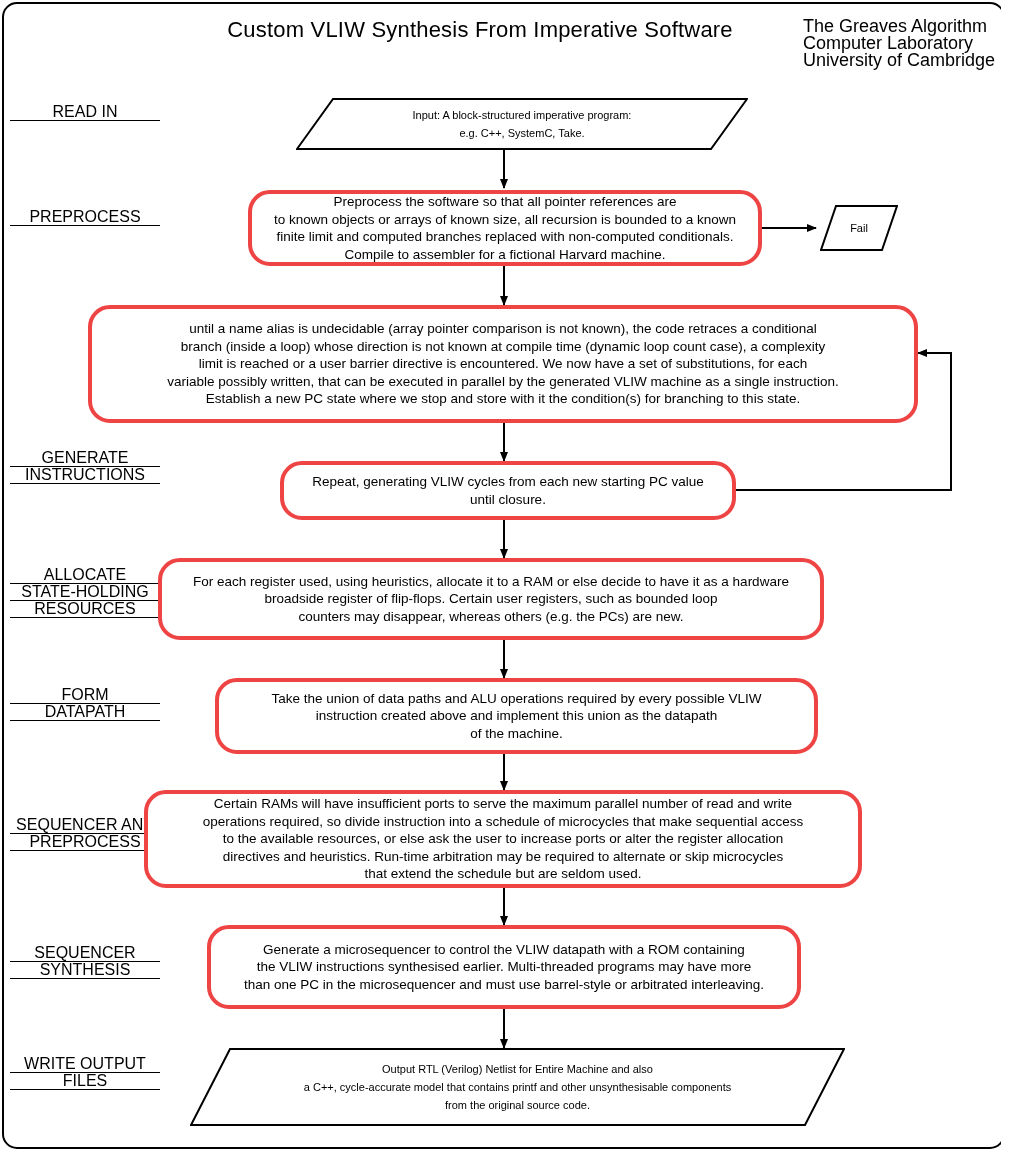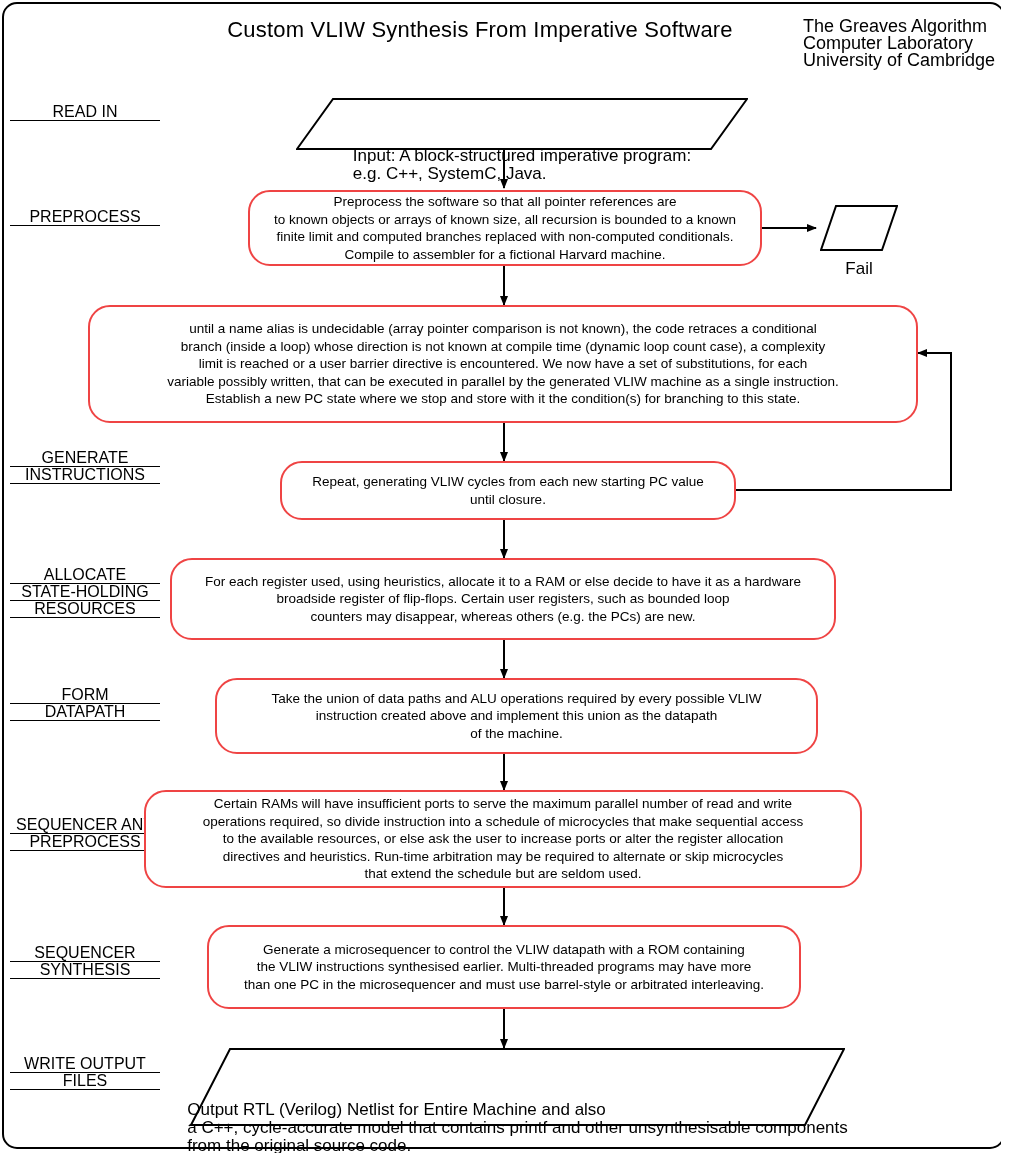--- a/index.html
+++ b/index.html
@@ -71,38 +71,38 @@
     position: absolute;
     box-sizing: border-box;
     display: flex;
     align-items: center;
     justify-content: center;
     text-align: center;
     font-size: 13.5px;
     line-height: 17.5px;
   }
   .rbox {
-    border: 2px solid #ef4444;
+    border: 4px solid #ef4444;
     border-radius: 22px;
     background: #fff;
   }
   .para-wrap {
     position: absolute;
   }
   .para-wrap svg { display: block; }
   .para-text {
     position: absolute;
     left: 0; top: 0;
     width: 100%; height: 100%;
     display: flex;
     align-items: center;
     justify-content: center;
-    font-size: 17px;
+    text-align: center;
+    font-size: 11px;
     line-height: 18px;
-    margin-top: 41px;
   }
   .edges {
     position: absolute;
     left: 0; top: 0;
     width: 1009px;
     height: 1153px;
     pointer-events: none;
   }
   .nowrapline { white-space: nowrap; }
 </style>
@@ -191,21 +191,21 @@
     <span class="ln">FILES</span>
   </div>
 
   <div class="para-wrap" style="left:296px; top:98px; width:452px; height:52px;">
     <svg width="452" height="52" viewBox="0 0 452 52">
       <polygon points="37,1 451,1 415,51 1,51" fill="#fff" stroke="#000" stroke-width="2"></polygon>
     </svg>
     <div class="para-text">
       <div>
         <div class="nowrapline">Input: A block-structured imperative program:</div>
-        <div class="nowrapline">e.g. C++, SystemC, Java.</div>
+        <div class="nowrapline">e.g. C++, SystemC, Take.</div>
       </div>
     </div>
   </div>
 
   <div class="node rbox" style="left:248px; top:190px; width:514px; height:76px;">
     <div>
       <div class="nowrapline">Preprocess the software so that all pointer references are</div>
       <div class="nowrapline">to known objects or arrays of known size, all recursion is bounded to a known</div>
       <div class="nowrapline">finite limit and computed branches replaced with non-computed conditionals.</div>
       <div class="nowrapline">Compile to assembler for a fictional Harvard machine.</div>
@@ -231,21 +231,21 @@
     </div>
   </div>
 
   <div class="node rbox" style="left:280px; top:461px; width:456px; height:59px;">
     <div>
       <div class="nowrapline">Repeat, generating VLIW cycles from each new starting PC value</div>
       <div class="nowrapline">until closure.</div>
     </div>
   </div>
 
-  <div class="node rbox" style="left:158px; top:558px; width:666px; height:82px;margin-left:12px;">
+  <div class="node rbox" style="left:158px; top:558px; width:666px; height:82px;">
     <div>
       <div class="nowrapline">For each register used, using heuristics, allocate it to a RAM or else decide to have it as a hardware</div>
       <div class="nowrapline">broadside register of flip-flops. Certain user registers, such as bounded loop</div>
       <div class="nowrapline">counters may disappear, whereas others (e.g. the PCs) are new.</div>
     </div>
   </div>
 
   <div class="node rbox" style="left:215px; top:678px; width:603px; height:76px;">
     <div>
       <div class="nowrapline">Take the union of data paths and ALU operations required by every possible VLIW</div>

